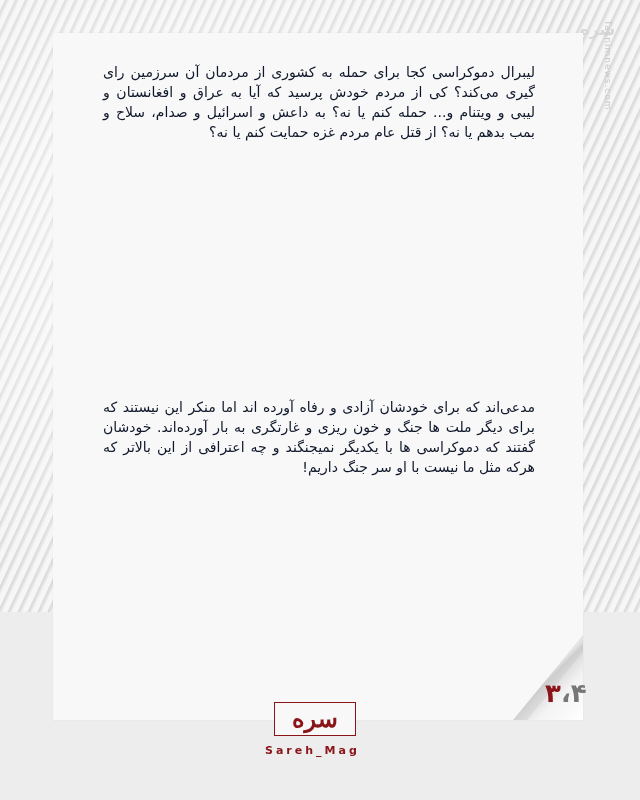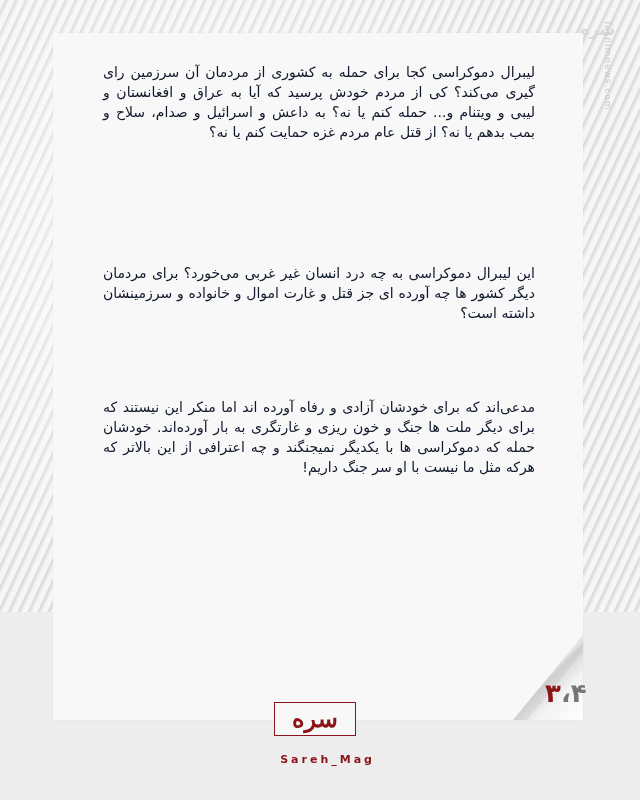--- a/index.html
+++ b/index.html
@@ -68,39 +68,37 @@
     .logo {
       position: absolute; left: 274px; top: 702px; width: 82px; height: 34px;
       border: 1.5px solid #8a1418; background: #f8f8f8;
       display: flex; align-items: center; justify-content: center;
     }
     .logo-glyph {
       color: #8a1418; font-size: 24px; font-weight: bold;
       font-family: "DejaVu Serif", serif; direction: rtl; line-height: 1;
     }
     .logo-caption {
-      position: absolute; left: 265px; top: 744px; width: 110px; text-align: right;
+      position: absolute; left: 265px; top: 744px; width: 110px; text-align: left;
       color: #8a1418; font-size: 11px; font-weight: bold; letter-spacing: 3px;
       font-family: "DejaVu Sans", sans-serif;
-      margin-top: 9px;
     }
   </style>
 </head>
 <body>
 
 <div class="bg-stripes"></div>
 <div class="bg-bottom"></div>
 
 <div class="watermark-logo">سره</div>
 <div class="watermark">Tasnimnews.com</div>
 
 <div class="paper">
   <p class="text-block p1">لیبرال دموکراسی کجا برای حمله به کشوری از مردمان آن سرزمین رای گیری می‌کند؟ کی از مردم خودش پرسید که آیا به عراق و افغانستان و لیبی و ویتنام و... حمله کنم یا نه؟ به داعش و اسرائیل و صدام، سلاح و بمب بدهم یا نه؟ از قتل عام مردم غزه حمایت کنم یا نه؟</p>
-  <p class="text-block p2">این لیبرال دموکراسی به چه درد انسان غیر غربی می‌خورد؟ برای مردمان دیگر کشور ها چه آورده ای جز قتل و غارت اموال و خانواده و سرزمینشان داشته است؟</p>
-  <p class="text-block p3">مدعی‌اند که برای خودشان آزادی و رفاه آورده اند اما منکر این نیستند که برای دیگر ملت ها جنگ و خون ریزی و غارتگری به بار آورده‌اند. خودشان حمله که دموکراسی ها با یکدیگر نمیجنگند و چه اعترافی از این بالاتر که هرکه مثل ما نیست با او سر جنگ داریم!</p>
+  <p class="text-block p3">مدعی‌اند که برای خودشان آزادی و رفاه آورده اند اما منکر این نیستند که برای دیگر ملت ها جنگ و خون ریزی و غارتگری به بار آورده‌اند. خودشان گفتند که دموکراسی ها با یکدیگر نمیجنگند و چه اعترافی از این بالاتر که هرکه مثل ما نیست با او سر جنگ داریم!</p>
   <div class="curl"></div>
   <div class="curl-shadow"></div>
 </div>
 
 <div class="page-number">
   <span class="pn-a">۳</span><span class="pn-sep">،</span><span class="pn-b">۴</span>
 </div>
 
 <div class="logo">
   <span class="logo-glyph">سره</span>

